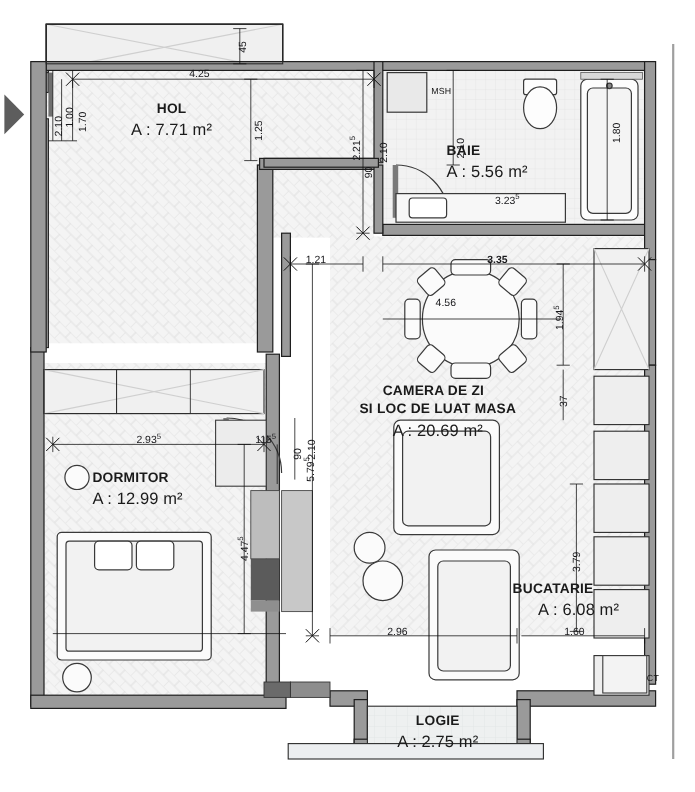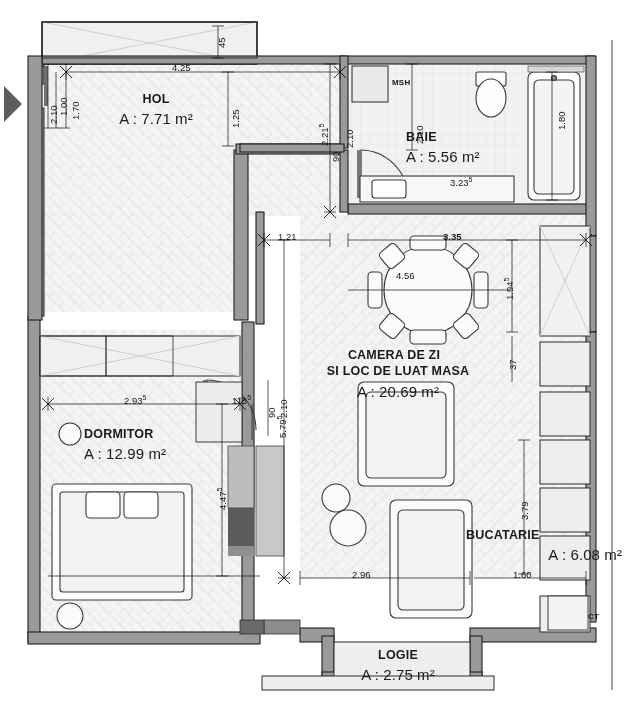--- a/index.html
+++ b/index.html
@@ -45,21 +45,21 @@
   .dim.vert {
     transform-origin: 0 0;
   }
   .sup {
     font-size: 7px;
     vertical-align: super;
   }
   .tag {
     position: absolute;
     font-size: 8px;
-    font-weight: bold;
+    font-weight: normal;
     color: #151515;
     letter-spacing: 0.2px;
     padding-left: 36px;
   }
 </style>
 </head>
 <body>
 
 <svg id="plan" viewBox="0 0 632 720">
   <defs>
@@ -355,21 +355,21 @@
 <div class="label room-area" style="left:406px; top:148px; width:110px; text-align:left;">A : 5.56 m²</div>
 
 <div class="label room-name" style="left:304px; top:348px; width:180px;">CAMERA DE ZI</div>
 <div class="label room-name" style="left:308px; top:364px; width:180px;">SI LOC DE LUAT MASA</div>
 <div class="label room-area" style="left:308px; top:383px; width:180px;">A : 20.69 m²</div>
 
 <div class="label room-name" style="left:84px; top:427px; width:120px; text-align:left;">DORMITOR</div>
 <div class="label room-area" style="left:84px; top:445px; width:130px; text-align:left;">A : 12.99 m²</div>
 
 <div class="label room-name" style="left:466px; top:528px; width:120px; text-align:left;">BUCATARIE</div>
-<div class="label room-area" style="left:466px; top:546px; width:120px; text-align:right;padding-left:36px;">A : 6.08 m²</div>
+<div class="label room-area" style="left:466px; top:546px; width:120px; text-align:center;">A : 6.08 m²</div>
 
 <div class="label room-name" style="left:338px; top:648px; width:120px;">LOGIE</div>
 <div class="label room-area" style="left:338px; top:666px; width:120px;">A : 2.75 m²</div>
 
 <div class="tag" style="left:356px; top:78px;">MSH</div>
 <div class="tag" style="left:552px; top:612px;">CT</div>
 
 <div class="dim" style="left:172px; top:62px;">4.25</div>
 
 <div class="dim vert" style="left:216px; top:48px; transform:rotate(-90deg);">45</div>

